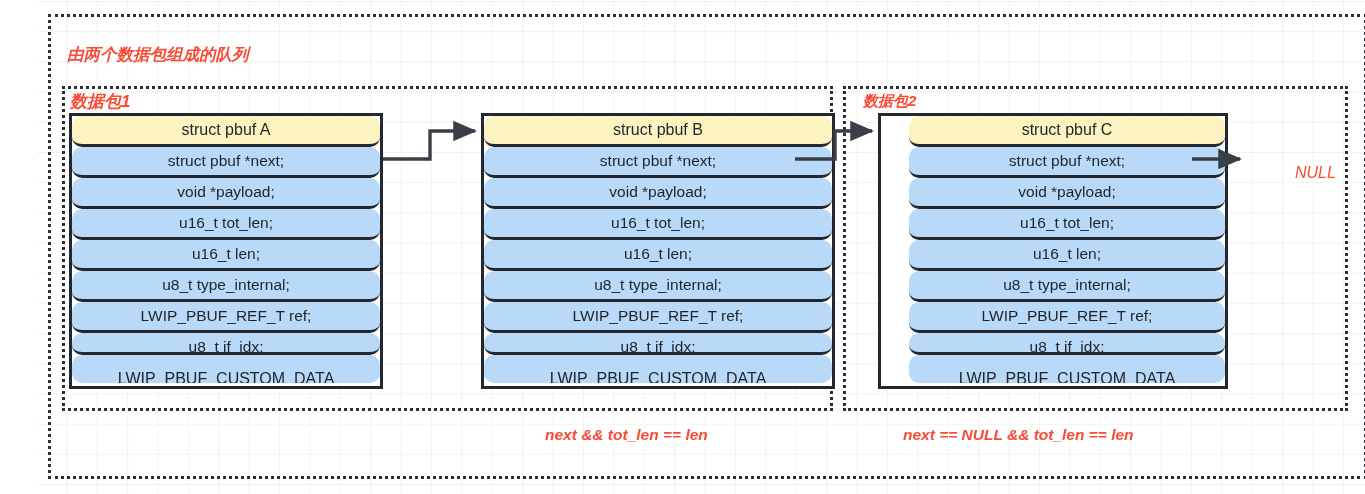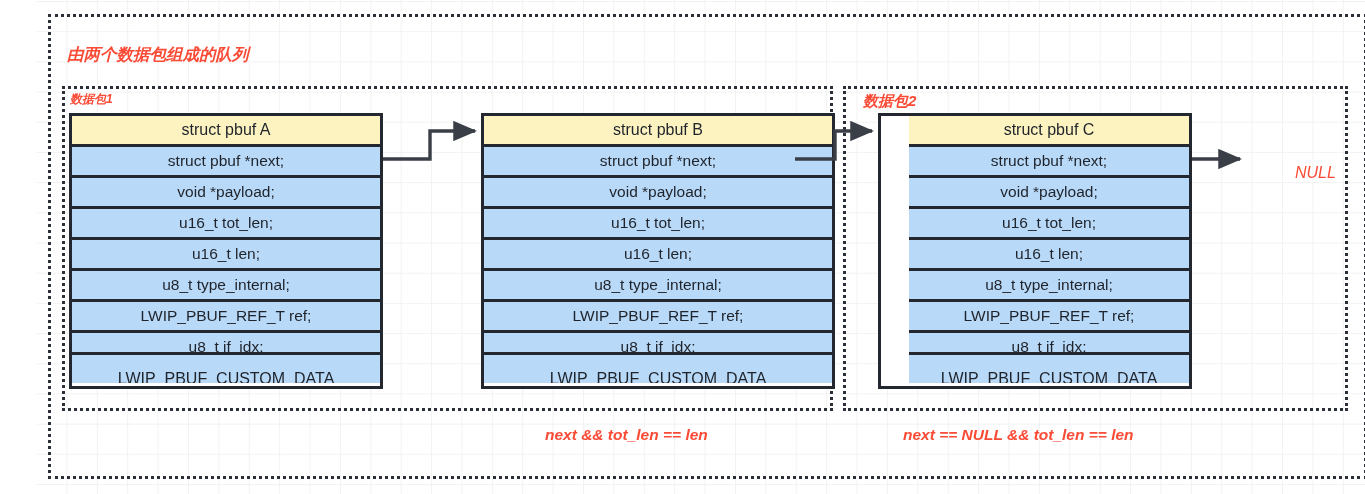--- a/index.html
+++ b/index.html
@@ -38,48 +38,49 @@
 
   .group-label {
     position: absolute;
     color: #fa4b36;
     font-style: italic;
     font-weight: bold;
     white-space: nowrap;
     line-height: 1;
   }
   #label-queue   { left: 30px;  top: 46px;  font-size: 16.5px; }
-  #label-packet1 { left: 33px;  top: 93px;  font-size: 12px; }
+  #label-packet1 { left: 33px;  top: 93px;  font-size: 17px; }
   #label-packet2 { left: 826px; top: 93px;  font-size: 15px; }
 
   
   .pbuf-box {
     position: absolute;
     box-sizing: border-box;
     border: 3px solid #23272f;
     background: #fff;
     overflow: hidden;
   }
   #pbuf-a { left: 32px;  top: 113px; width: 314px; height: 276px; }
   #pbuf-b { left: 444px; top: 113px; width: 354px; height: 276px; }
-  #pbuf-c { left: 841px; top: 113px; width: 314px; height: 276px; padding-left: 28px; }
+  #pbuf-c { left: 841px; top: 113px; width: 350px; height: 276px; padding-left: 28px; }
 
   .pbuf-row {
     box-sizing: border-box;
     width: 100%;
     height: 31px;
     border-bottom: 3px solid #23272f;
     display: flex;
     align-items: center;
     justify-content: center;
     background: #b8d9f7;
     font-size: 15.5px;
     color: #1f232b;
     white-space: nowrap;
     line-height: 1;
+    border-radius: 10px;
   }
   .pbuf-row.header {
     background: #fcf3c0;
     font-size: 16px;
   }
   
   .pbuf-row.clipped {
     height: 22px;
     align-items: center;
     overflow: hidden;

